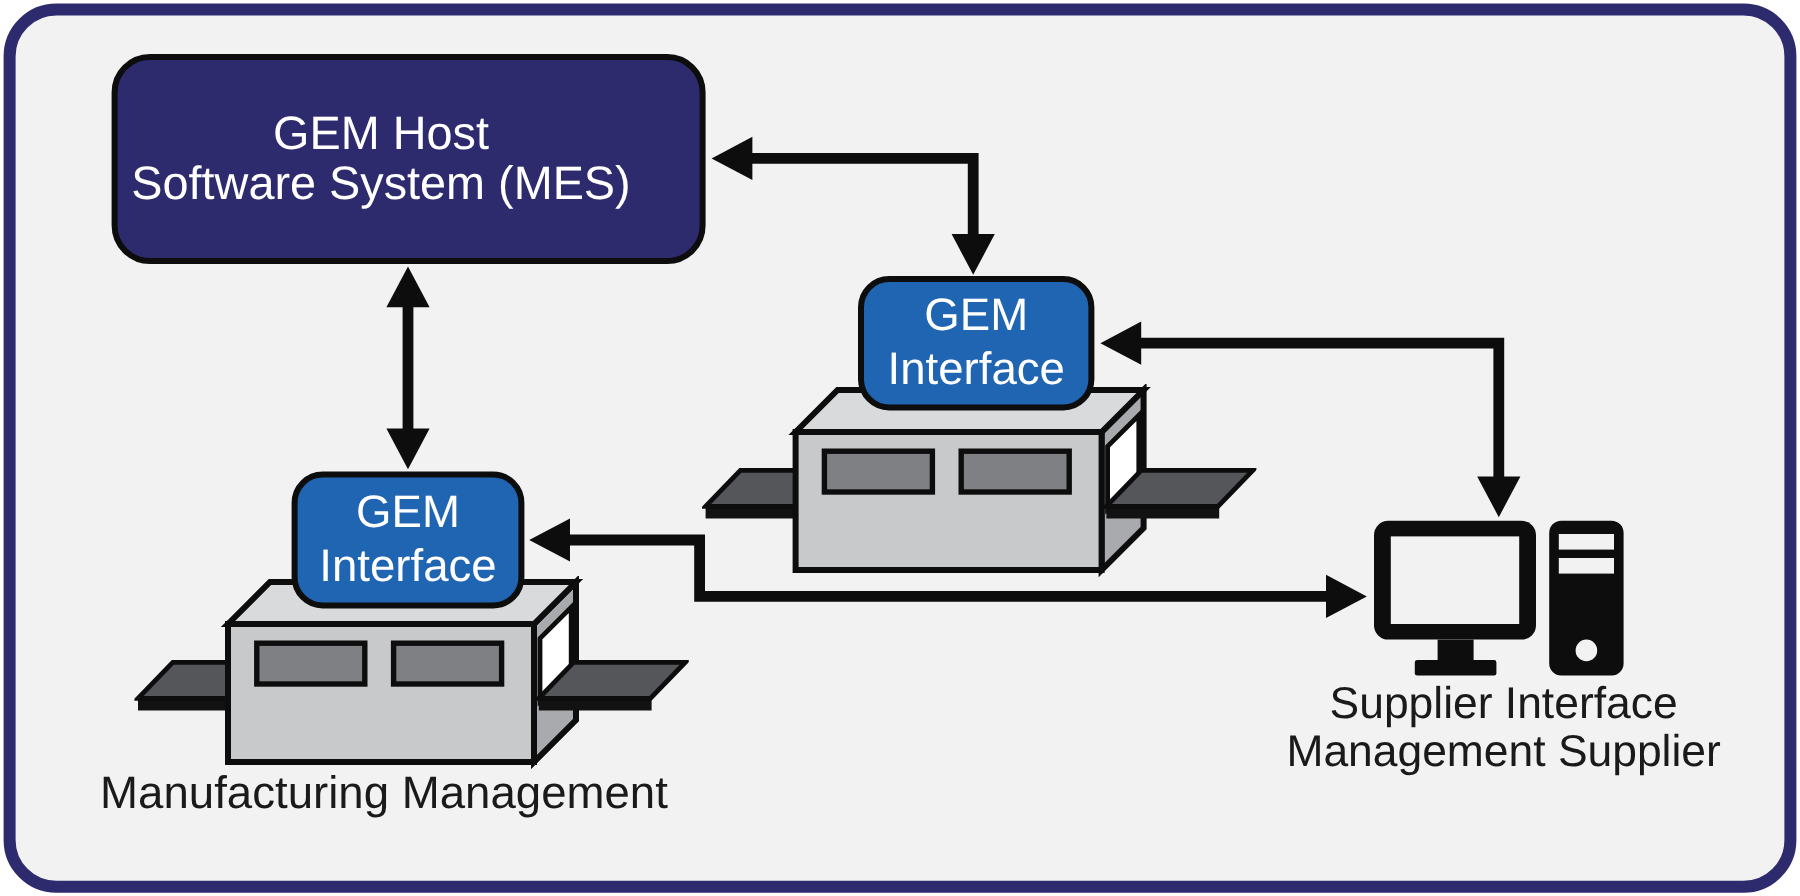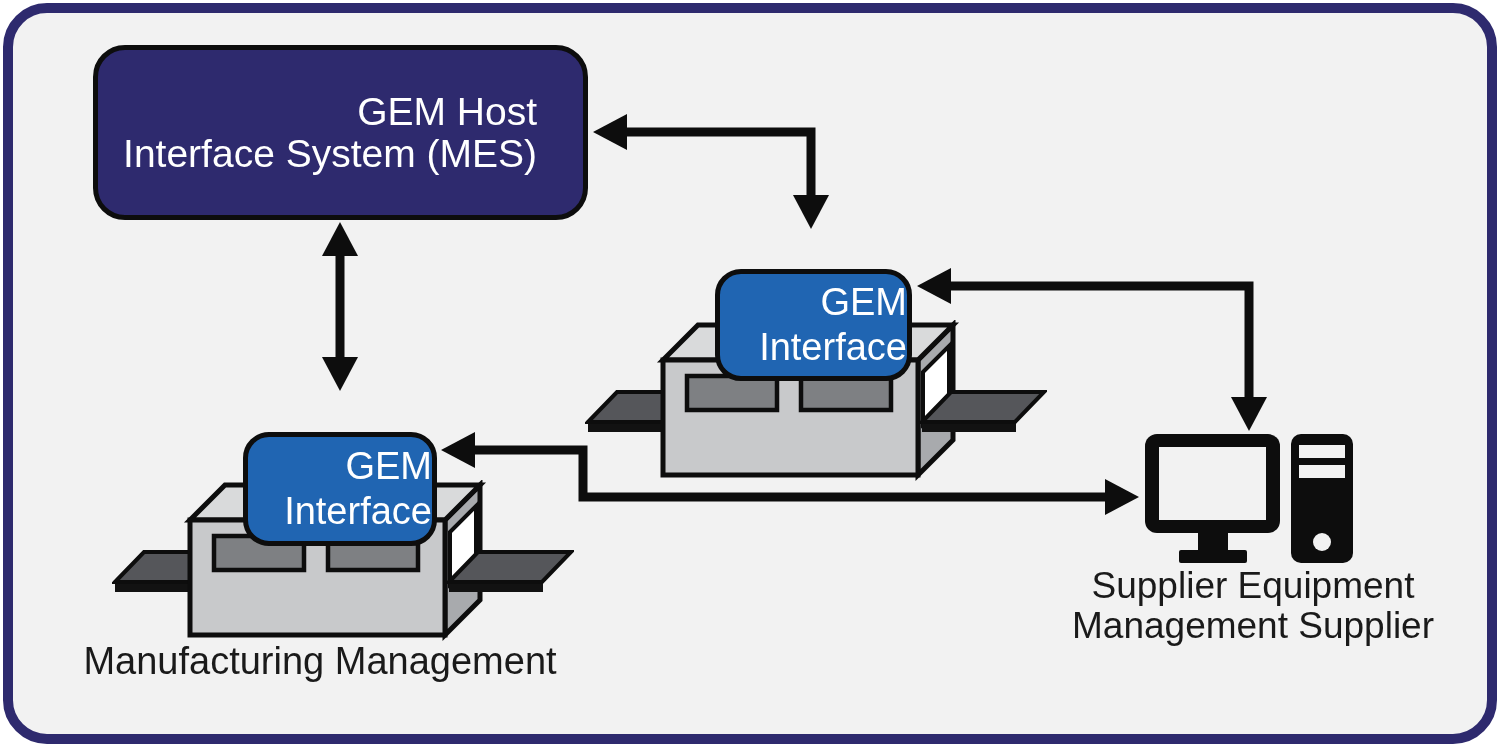--- a/index.html
+++ b/index.html
@@ -14,31 +14,31 @@
     border-radius:44px;
     background:var(--canvas-bg);
   }
   .overlay{position:absolute;left:0;top:0;z-index:1;}
   .al{stroke:var(--outline-black);stroke-width:9;fill:none;}
   .ah{fill:var(--outline-black);}
 
   .node{
     position:absolute;box-sizing:border-box;z-index:3;
     border:5px solid var(--outline-black);
-    display:flex;flex-direction:column;align-items:flex-end;justify-content:center;
+    display:flex;flex-direction:column;align-items:center;justify-content:center;
     color:var(--text-white);text-align:center;
   }
   .host{
     left:93px;top:45px;width:495px;height:175px;
     background:var(--frame-navy);border-radius:32px;
     font-size:39px;line-height:42px;padding-right:46px;
   }
   .iface{
     background:var(--interface-blue);border-radius:26px;
-    font-size:38px;line-height:45px;margin-top:39px;
+    font-size:38px;line-height:45px;
   }
   .iface.b{left:715px;top:230px;width:197px;height:112px;}
   .iface.a{left:243px;top:393px;width:194px;height:114px;}
 
   .equip{position:absolute;z-index:2;}
   .equip .front{fill:var(--equip-front);stroke:var(--outline-black);stroke-width:5;}
   .equip .top{fill:var(--equip-top);stroke:var(--outline-black);stroke-width:5;}
   .equip .side{fill:var(--equip-side);stroke:var(--outline-black);stroke-width:5;}
   .equip .win{fill:var(--equip-window);stroke:var(--outline-black);stroke-width:4.5;}
   .equip .open{fill:var(--opening-white);stroke:var(--outline-black);stroke-width:4;}
@@ -114,21 +114,21 @@
       <polygon class="ct" points="337,102 366,72 459,72 430,102"></polygon>
     </g>
     <polygon class="top" points="78,40 113,5 368,5 333,40"></polygon>
     <rect class="front" x="78" y="40" width="255" height="115"></rect>
     <rect class="win" x="102" y="56" width="90" height="34"></rect>
     <rect class="win" x="216" y="56" width="90" height="34"></rect>
   </svg>
 
   <div class="node host">
     <div>GEM Host</div>
-    <div>Interface System (MES)</div>
+    <div>Software System (MES)</div>
   </div>
 
   <div class="node iface b">
     <div>GEM</div>
     <div>Interface</div>
   </div>
   <div class="node iface a">
     <div>GEM</div>
     <div>Interface</div>
   </div>
@@ -141,16 +141,16 @@
     <rect class="blk" x="151" y="4" width="62" height="129" rx="10"></rect>
     <rect class="scr" x="159" y="15" width="46" height="13"></rect>
     <rect class="scr" x="159" y="35" width="46" height="13"></rect>
     <circle class="scr" cx="182" cy="112" r="9"></circle>
   </svg>
 
   <div class="caption cap-a">
     <div>Manufacturing Management</div>
   </div>
   <div class="caption cap-c">
-    <div>Supplier Equipment</div>
+    <div>Supplier Interface</div>
     <div>Management Supplier</div>
   </div>
 </div>
 
 </body></html>

